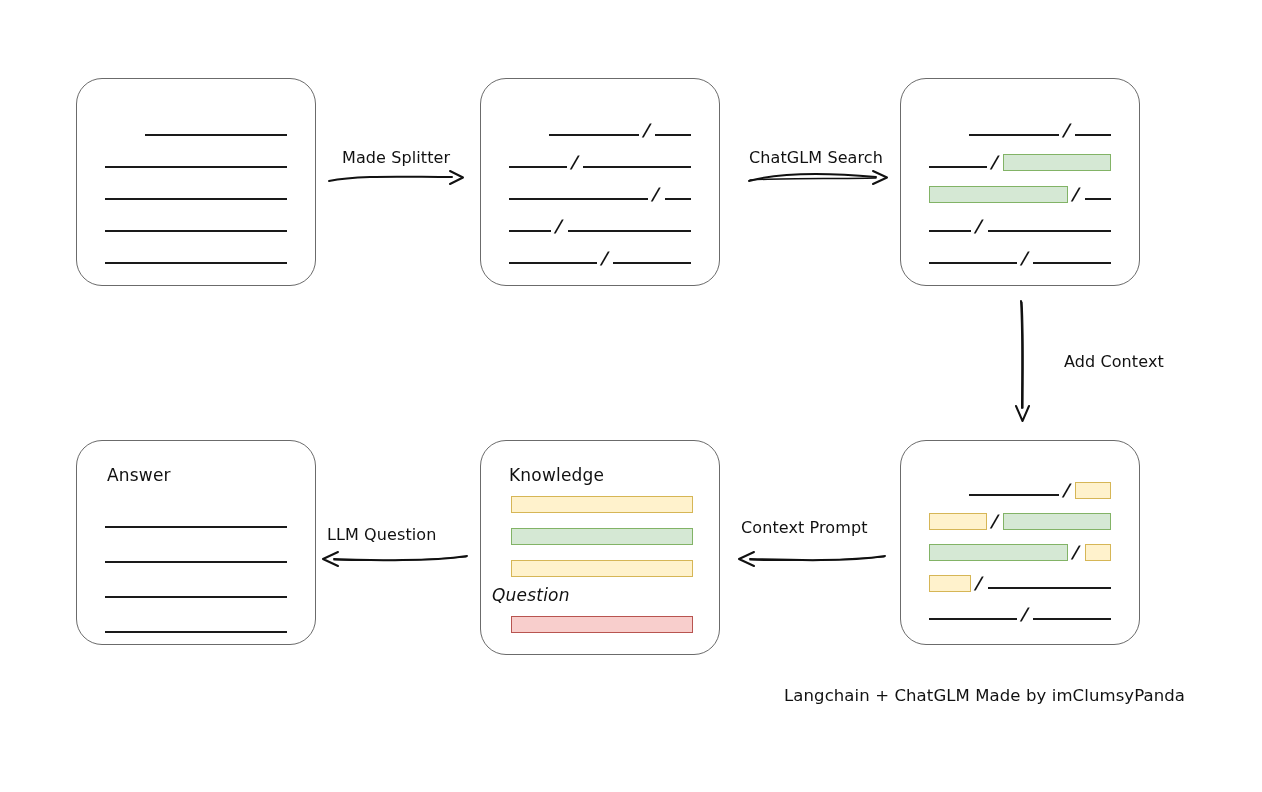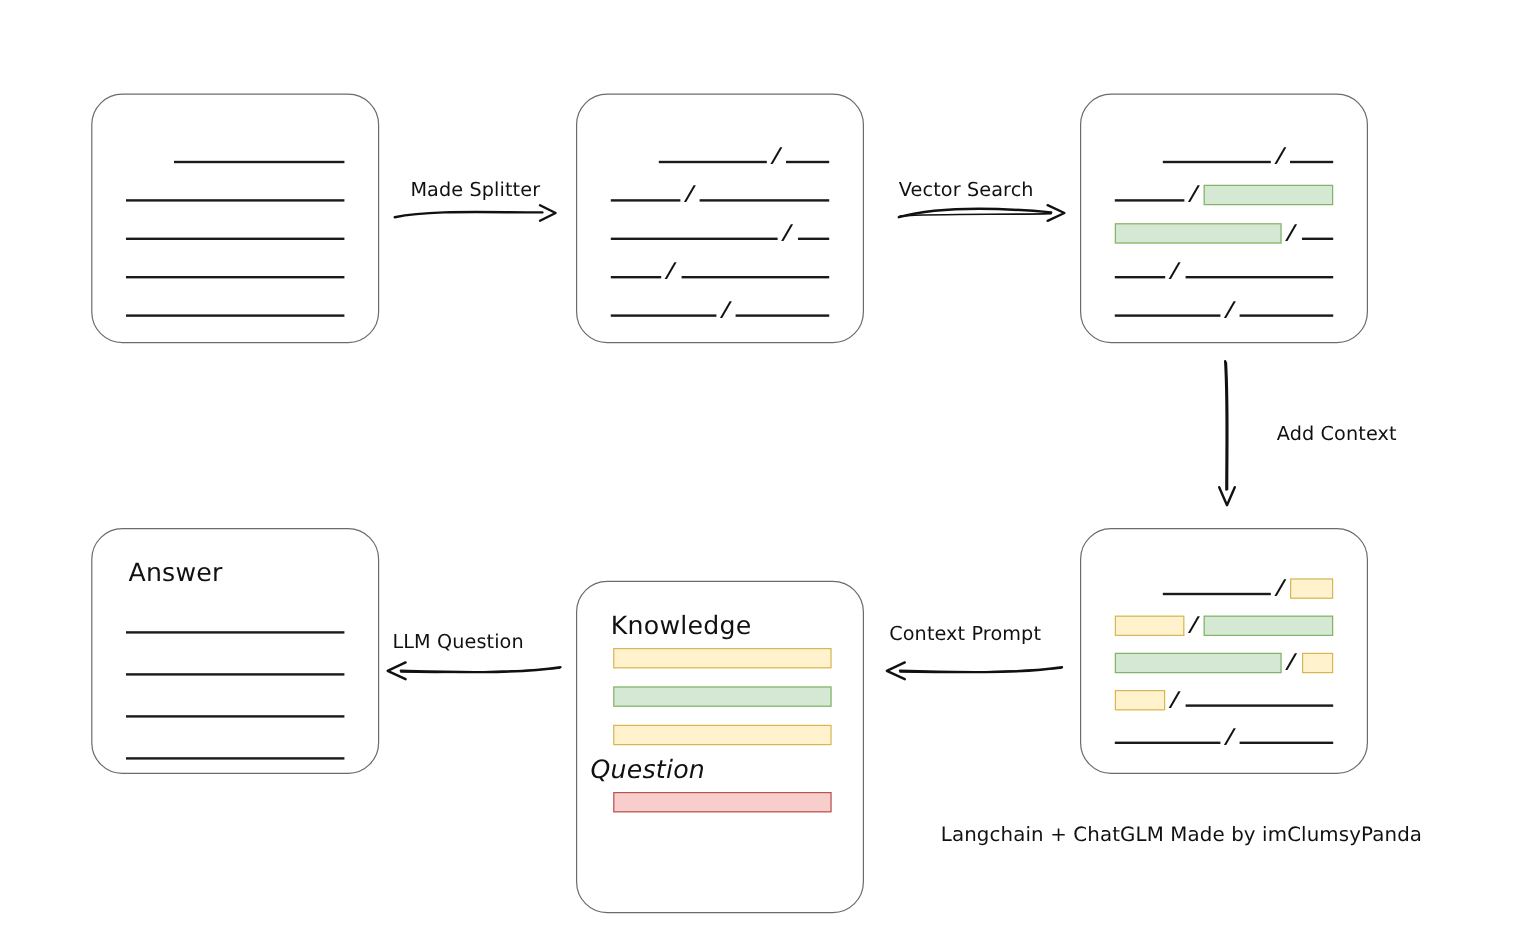--- a/index.html
+++ b/index.html
@@ -75,21 +75,21 @@
     align-self: flex-end;
     margin-bottom: -2px;
   }
   .seg-fill.green  { background: #d5e8d4; border-color: #82b366; }
   .seg-fill.yellow { background: #fff2cc; border-color: #d6b656; }
 
   
   .card-label {
     position: absolute;
     font-family: "DejaVu Sans", "Liberation Sans", sans-serif;
-    font-size: 21px;
+    font-size: 17px;
     color: #111111;
     letter-spacing: .2px;
     white-space: nowrap;
   }
 
   
   .bar {
     position: absolute;
     height: 17px;
     box-sizing: border-box;
@@ -187,21 +187,21 @@
     </div>
 </div>
 
 <div class="conn" style="left:748px; top:168px; width:140px; height:20px;">
   <svg width="140" height="20" viewBox="0 0 140 20" aria-hidden="true">
     <path d="M1 13 C 34 4, 84 5, 128 9" fill="none" stroke="#111111" stroke-width="2" stroke-linecap="round"></path>
     <path d="M2 12 C 36 10, 86 11, 128 10" fill="none" stroke="#111111" stroke-width="1.4" stroke-linecap="round"></path>
     <path d="M125 3 L139 9.5 L125 16" fill="none" stroke="#111111" stroke-width="2" stroke-linejoin="round" stroke-linecap="round"></path>
   </svg>
 </div>
-<div class="conn-label" style="left:749px; top:148px;">Vector Search</div>
+<div class="conn-label" style="left:749px; top:148px;">ChatGLM Search</div>
 
 <div class="card" style="left:900px; top:78px; width:240px; height:208px;">
   <div class="rows">
       <div class="row" style="top: 40px;">
         <span style="flex: 0 0 22%;"></span>
         <span class="seg-line" style="flex: 1 1 52%;"></span>
         <span class="slash">/</span>
         <span class="seg-line" style="flex: 1 1 21%;"></span>
       </div>
       <div class="row" style="top: 72px;">
@@ -269,21 +269,21 @@
 
 <div class="conn" style="left:738px; top:548px; width:148px; height:20px;">
   <svg width="148" height="20" viewBox="0 0 148 20" aria-hidden="true">
     <path d="M147 8 C 106 14, 50 12, 12 11" fill="none" stroke="#111111" stroke-width="2" stroke-linecap="round"></path>
     <path d="M146 9 C 104 12, 48 13, 12 12" fill="none" stroke="#111111" stroke-width="1.2" stroke-linecap="round"></path>
     <path d="M16 4 L1 11 L16 18" fill="none" stroke="#111111" stroke-width="2" stroke-linejoin="round" stroke-linecap="round"></path>
   </svg>
 </div>
 <div class="conn-label" style="left:741px; top:518px;">Context Prompt</div>
 
-<div class="card" style="left:480px; top:440px; width:240px; height:277px;margin-top:44px;">
+<div class="card" style="left:480px; top:440px; width:240px; height:215px;">
   <div class="card-label" style="left:28px; top:24px;">Knowledge</div>
 
   <div class="bar yellow" style="left:30px; top:55px; width:182px;"></div>
   <div class="bar green" style="left:30px; top:87px; width:182px;"></div>
   <div class="bar yellow" style="left:30px; top:119px; width:182px;"></div>
 
   <div class="card-label" style="left:11px; top:144px;font-style:italic;">Question</div>
 
   <div class="bar red" style="left:30px; top:175px; width:182px;"></div>
 </div>

